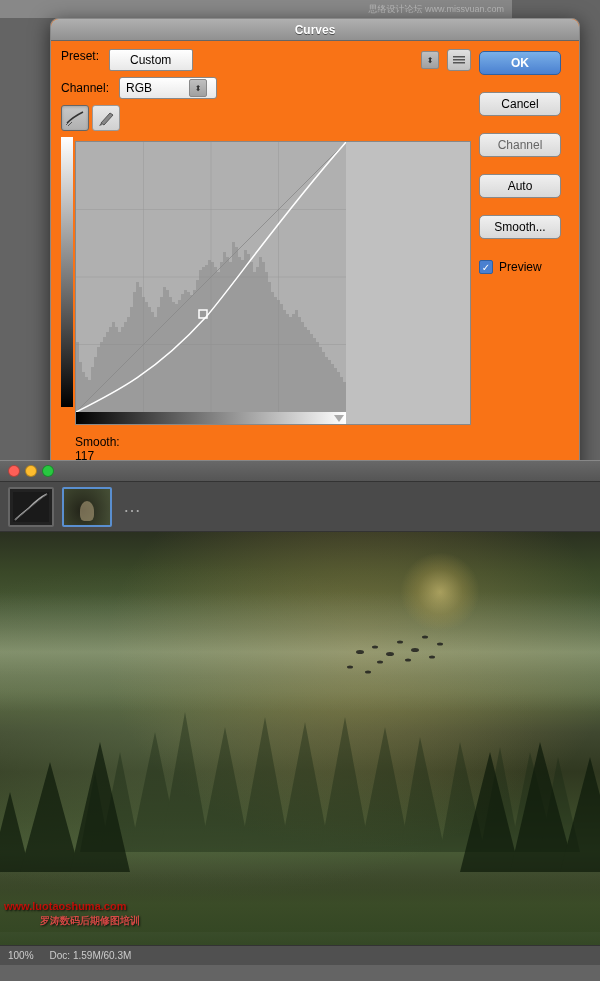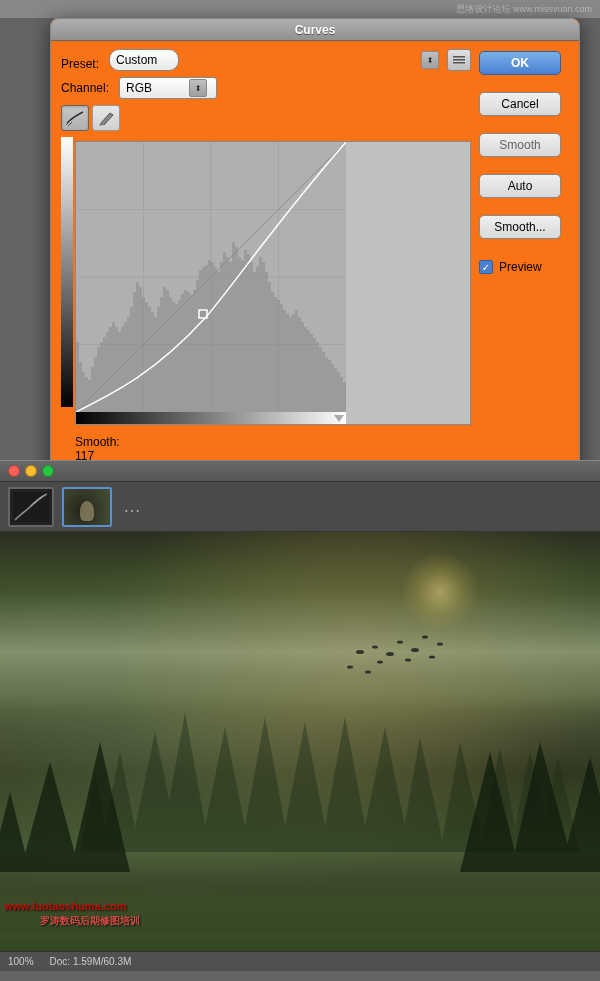--- a/index.html
+++ b/index.html
@@ -7,21 +7,21 @@
       width: 600px;
       height: 981px;
       background: #646464;
       font-family: -apple-system, 'Lucida Grande', Arial, sans-serif;
       font-size: 12px;
       overflow: hidden;
     }
 
     
     .watermark-bar {
-      width: 600px;
+      width: 512px;
       height: 18px;
       background: #888;
       display: flex;
       align-items: center;
       justify-content: flex-end;
       padding-right: 8px;
       font-size: 10px;
       color: #ccc;
     }
 
@@ -63,37 +63,37 @@
     
     .left-panel {
       flex: 1;
       display: flex;
       flex-direction: column;
       gap: 6px;
     }
 
     .preset-row {
       display: flex;
-      align-items: flex-end;
+      align-items: flex-start;
       gap: 6px;
     }
 
     .preset-label {
       font-size: 12px;
       color: #000;
       min-width: 42px;
     }
 
     .preset-select {
       flex: 1;
       height: 22px;
       background: linear-gradient(to bottom, #fff, #e8e8e8);
       border: 1px solid #888;
-      border-radius: 10px;
-      padding: 0 20px 0 6px;
+      border-radius: 2px;
+      padding: 0 20px 0 20px;
       font-size: 12px;
       appearance: none;
       -webkit-appearance: none;
       position: relative;
     }
 
     .select-wrapper {
       position: relative;
       flex: 1;
     }
@@ -430,21 +430,21 @@
       top: 532px;
       left: 0;
       width: 600px;
       height: 420px;
       background: #646464;
       overflow: hidden;
     }
 
     .ps-bottom-bar {
       position: absolute;
-      bottom: 10px;
+      bottom: 16px;
       left: 0;
       width: 600px;
       height: 20px;
       background: #505050;
       border-top: 1px solid #333;
       display: flex;
       align-items: center;
       padding: 0 8px;
       gap: 16px;
     }
@@ -772,21 +772,21 @@
           <div style="width:14px;height:14px;background:linear-gradient(to bottom,#e0e0e0,#c0c0c0);border:1px solid #999;border-radius:2px;display:flex;align-items:center;justify-content:center;font-size:8px;">▼</div>
           <span style="font-size:12px;">Curve Display Options</span>
         </div>
       </div>
 
     </div>
 
     <div class="right-panel">
       <button class="btn btn-ok">OK</button>
       <button class="btn btn-cancel">Cancel</button>
-      <button class="btn btn-smooth">Smooth</button>
+      <button class="btn btn-smooth">Channel</button>
       <button class="btn btn-auto">Auto</button>
       <button class="btn btn-options">Smooth...</button>
       <div class="preview-row">
         <div class="checkbox">✓</div>
         <span>Preview</span>
       </div>
     </div>
 
   </div>
 </div>

